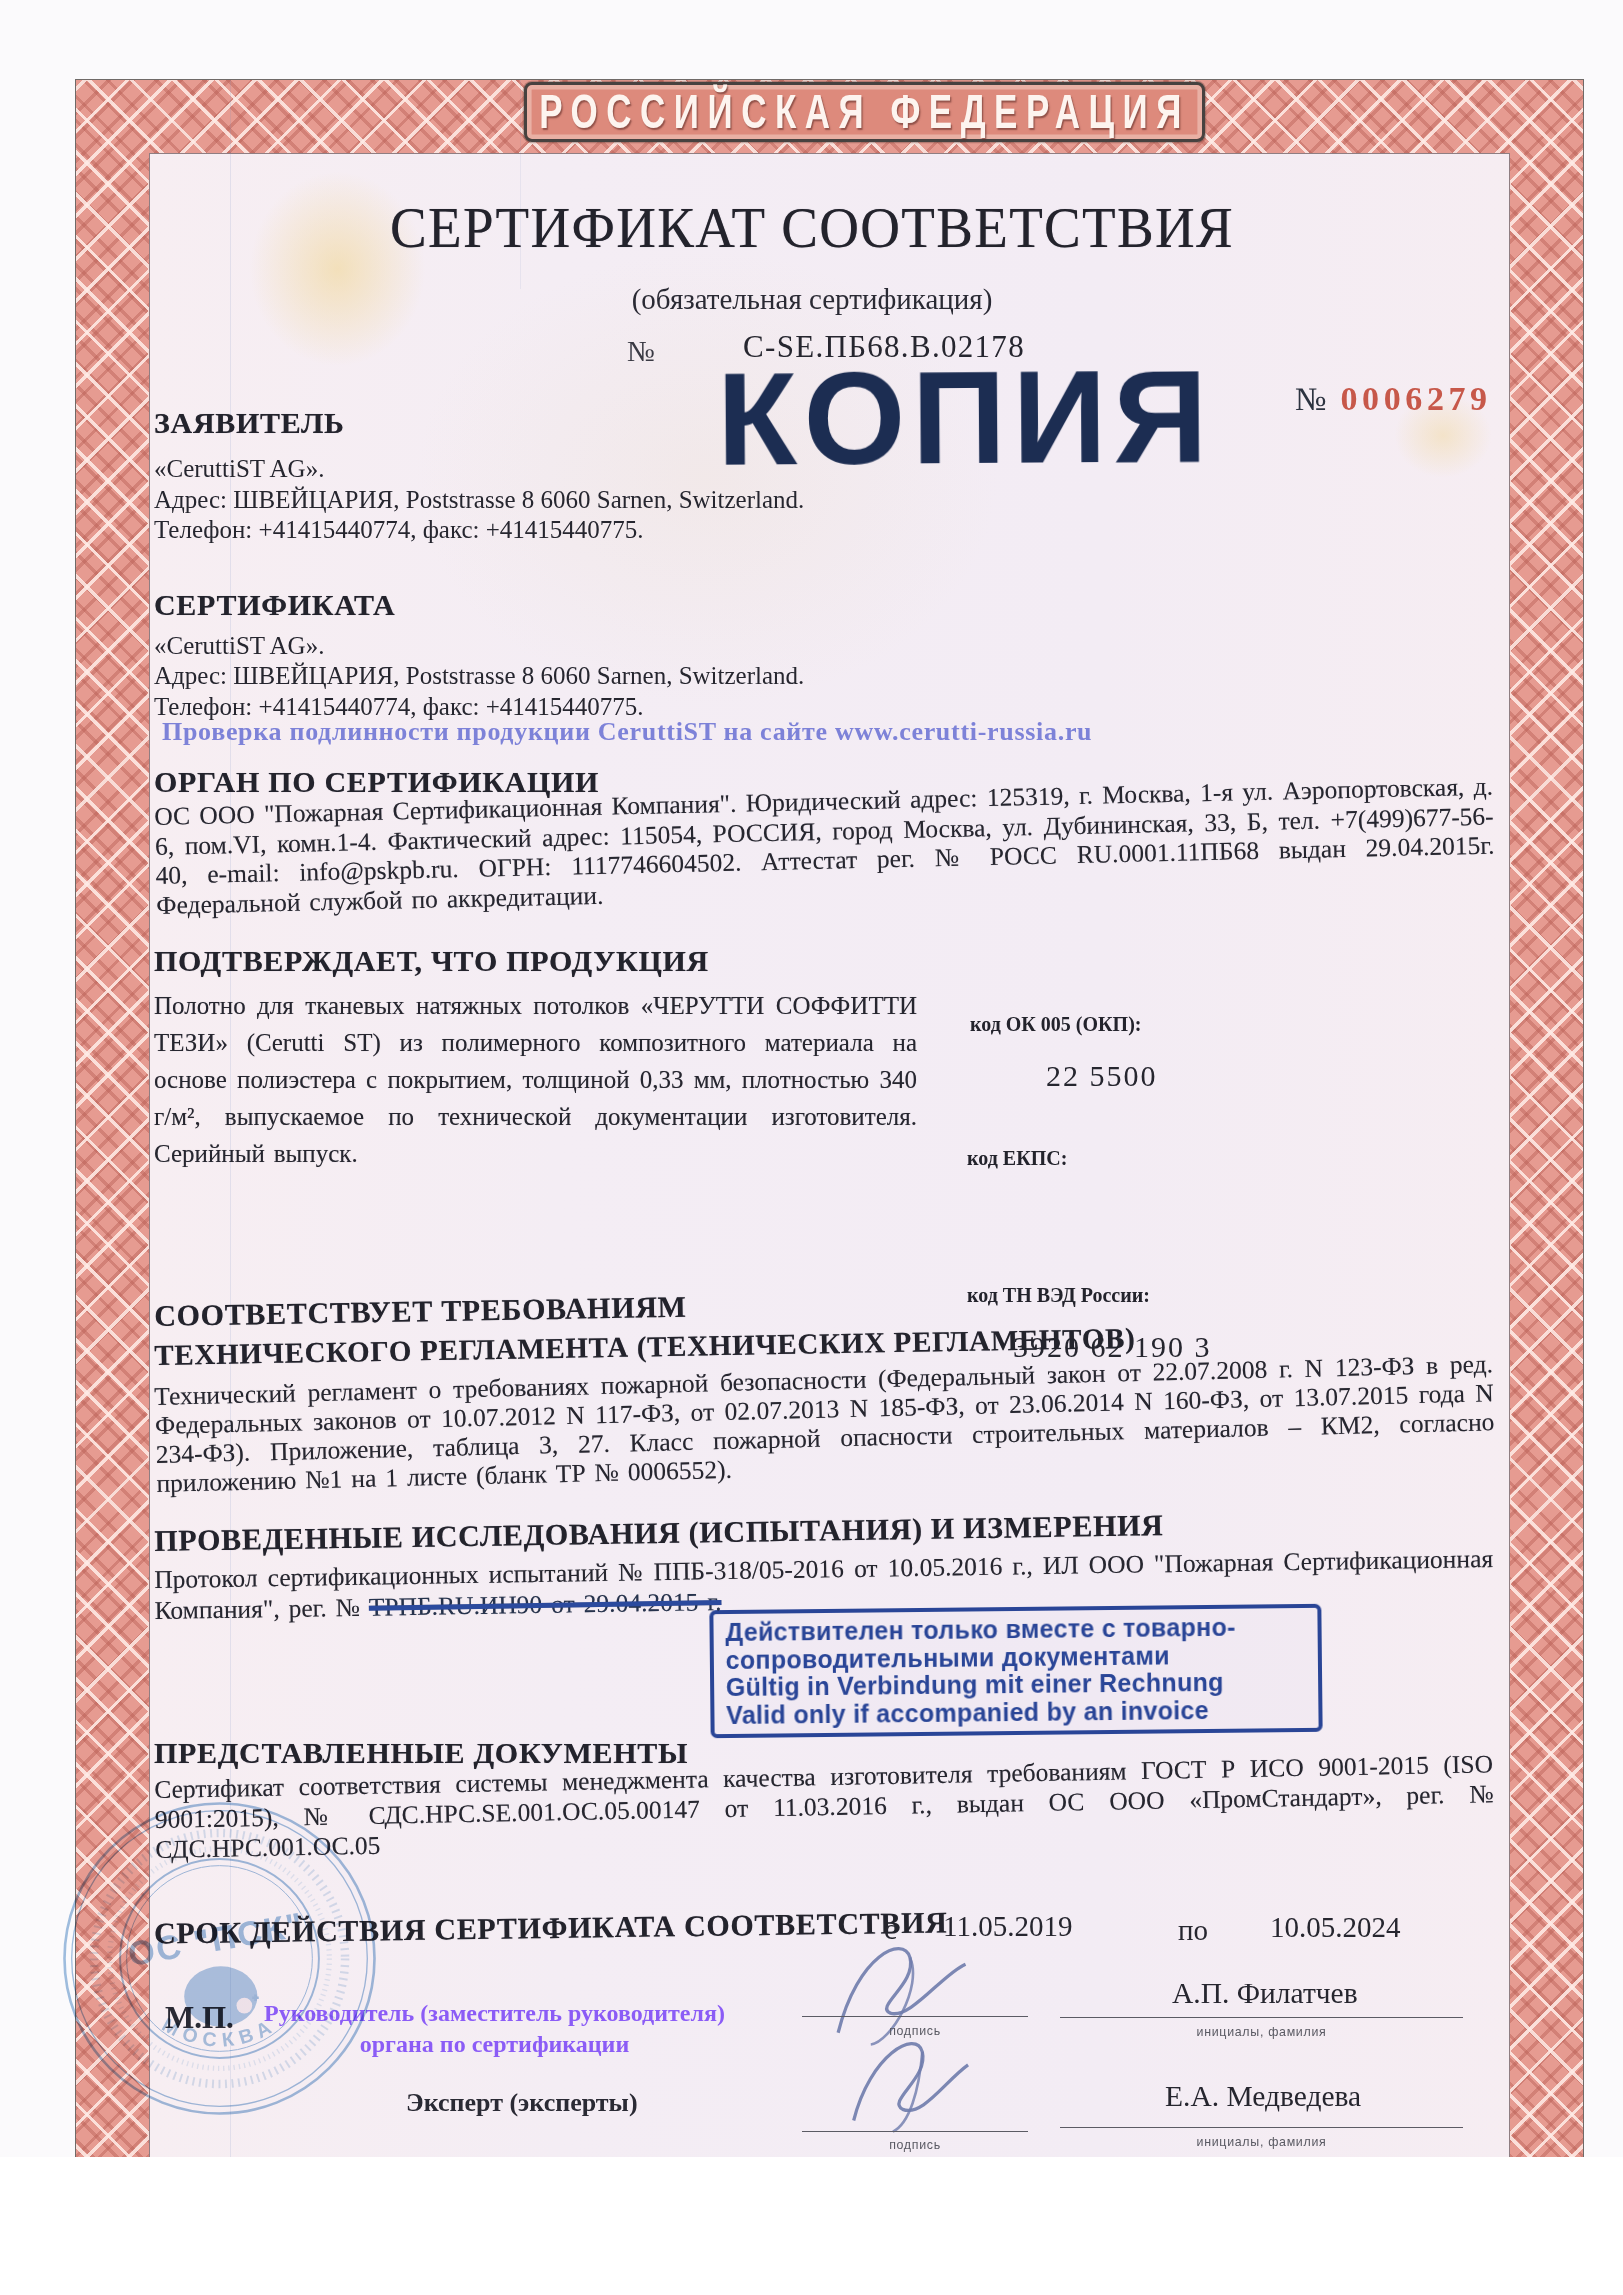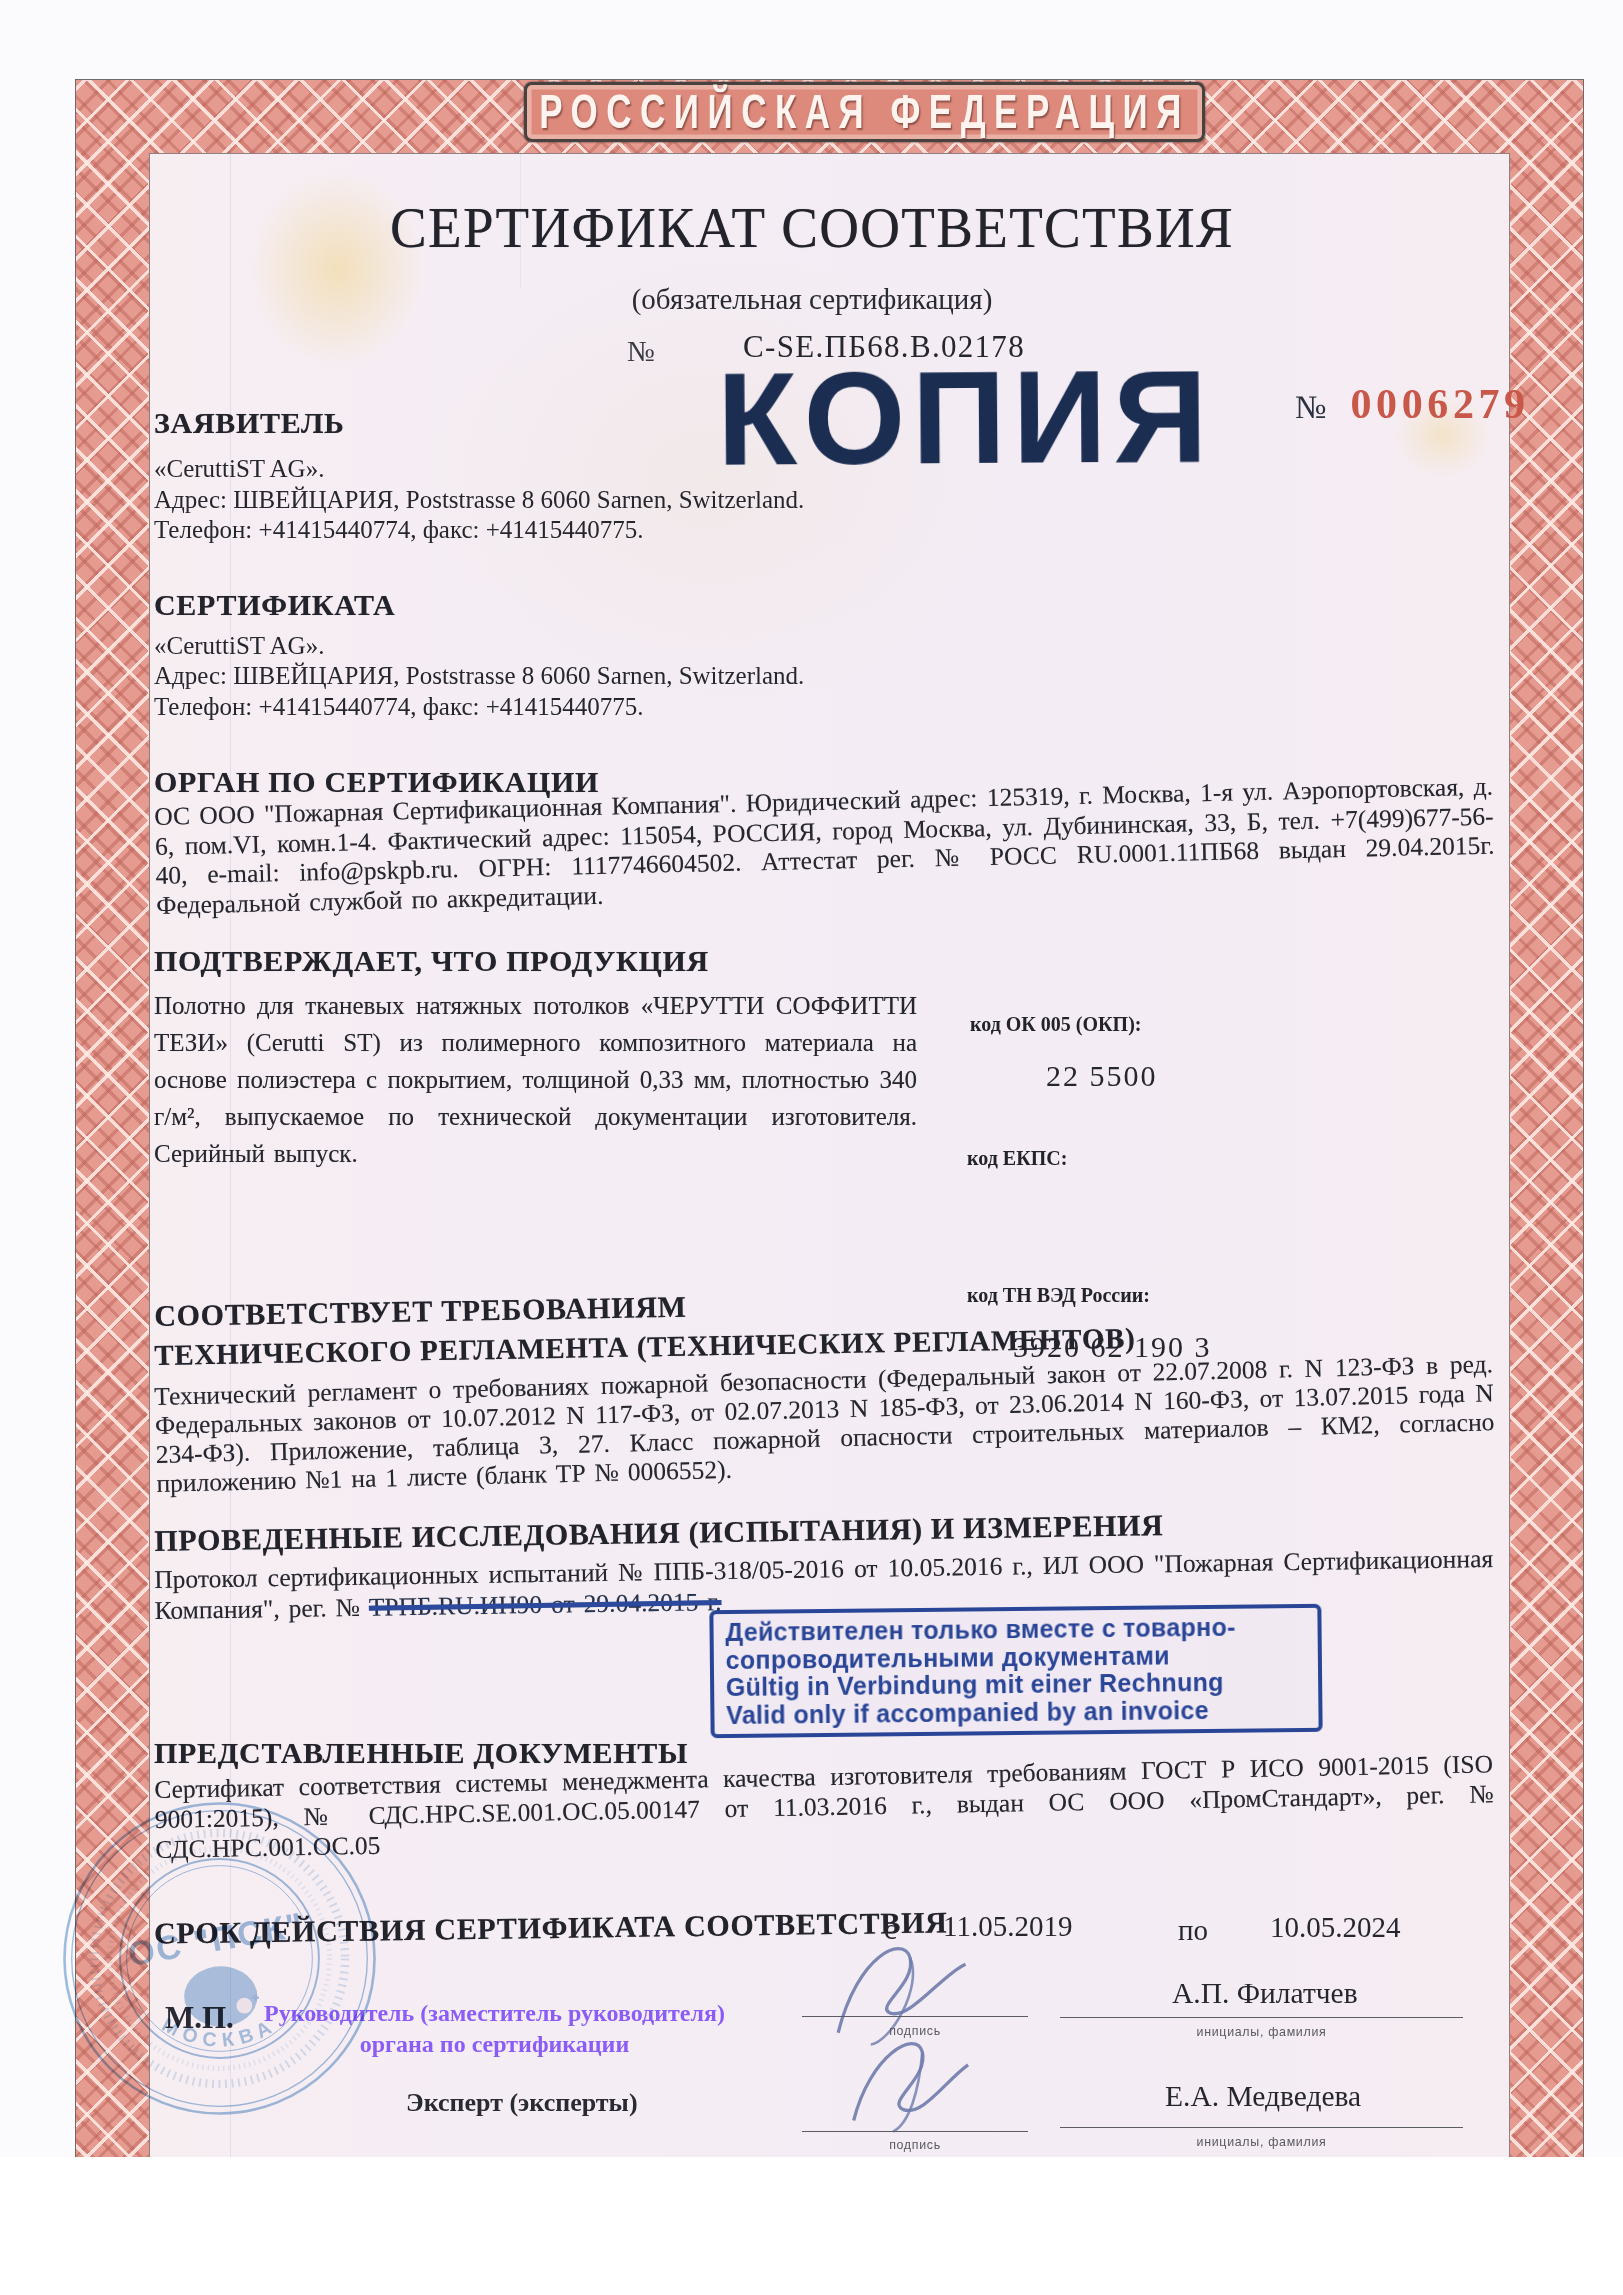--- a/index.html
+++ b/index.html
@@ -56,22 +56,22 @@
   }
   .copy-stamp {
     position:absolute; left:717px; top:352px;
     font-family:"Liberation Sans", sans-serif; font-weight:700; font-size:131px;
     line-height:1; letter-spacing:6.5px; color:#1c2d52; filter:blur(0.5px);
     transform:rotate(-.4deg);
   }
   .serial { position:absolute; left:1295px; top:380px; white-space:nowrap; }
   .serial .sign { font-size:33px; color:#2c3340; }
   .serial .digits {
-    font-size:42px; font-weight:700; color:#c7584a; letter-spacing:4.6px;
-    margin-left:24px; filter:blur(0.3px);
+    font-size:34px; font-weight:700; color:#c7584a; letter-spacing:4.6px;
+    margin-left:14px; filter:blur(0.3px);
   }
 
   
   .sec-heading {
     position:absolute; left:154px; font-weight:700; font-size:30px;
     letter-spacing:0.7px; color:#23232c; white-space:nowrap;
     text-shadow:0 0 0.7px rgba(35,35,50,.45);
   }
   .body-line { position:absolute; left:154px; font-size:25px; color:#26262f; white-space:nowrap; }
   .para {
@@ -164,20 +164,21 @@
 
   <div class="sec-heading" style="top:406px;">ЗАЯВИТЕЛЬ</div>
   <div class="body-line" style="top:455px;">«CeruttiST AG».</div>
   <div class="body-line" style="top:486px;">Адрес: ШВЕЙЦАРИЯ, Poststrasse 8 6060 Sarnen, Switzerland.</div>
   <div class="body-line" style="top:516px;">Телефон: +41415440774, факс: +41415440775.</div>
 
   <div class="sec-heading" style="top:588px;">СЕРТИФИКАТА</div>
   <div class="body-line" style="top:632px;">«CeruttiST AG».</div>
   <div class="body-line" style="top:662px;">Адрес: ШВЕЙЦАРИЯ, Poststrasse 8 6060 Sarnen, Switzerland.</div>
   <div class="body-line" style="top:693px;">Телефон: +41415440774, факс: +41415440775.</div>
+  <div class="note-blue">Проверка подлинности продукции CeruttiST на сайте www.cerutti-russia.ru</div>
 
   <div class="sec-heading" style="top:765px;">ОРГАН ПО СЕРТИФИКАЦИИ</div>
   <div class="para" style="top:802px; transform:rotate(-1.3deg); transform-origin:left top;">ОС ООО "Пожарная Сертификационная Компания". Юридический адрес: 125319, г. Москва, 1-я ул. Аэропортовская, д. 6, пом.VI, комн.1-4. Фактический адрес: 115054, РОССИЯ, город Москва, ул. Дубининская, 33, Б, тел. +7(499)677-56-40, e-mail: info@pskpb.ru. ОГРН: 1117746604502. Аттестат рег. № РОСС RU.0001.11ПБ68 выдан 29.04.2015г. Федеральной службой по аккредитации.</div>
 
   <div class="sec-heading" style="top:944px;">ПОДТВЕРЖДАЕТ, ЧТО ПРОДУКЦИЯ</div>
   <div class="para" style="top:987px; width:763px; font-size:25px; line-height:37px;">Полотно для тканевых натяжных потолков «ЧЕРУТТИ СОФФИТТИ ТЕЗИ» (Cerutti ST) из полимерного композитного материала на основе полиэстера с покрытием, толщиной 0,33 мм, плотностью 340 г/м², выпускаемое по технической документации изготовителя. Серийный выпуск.</div>
 
   <div class="code-label" style="left:970px; top:1013px;">код ОК 005 (ОКП):</div>
   <div class="code-value" style="left:1046px; top:1059px;">22 5500</div>
   <div class="code-label" style="left:967px; top:1147px;">код ЕКПС:</div>

